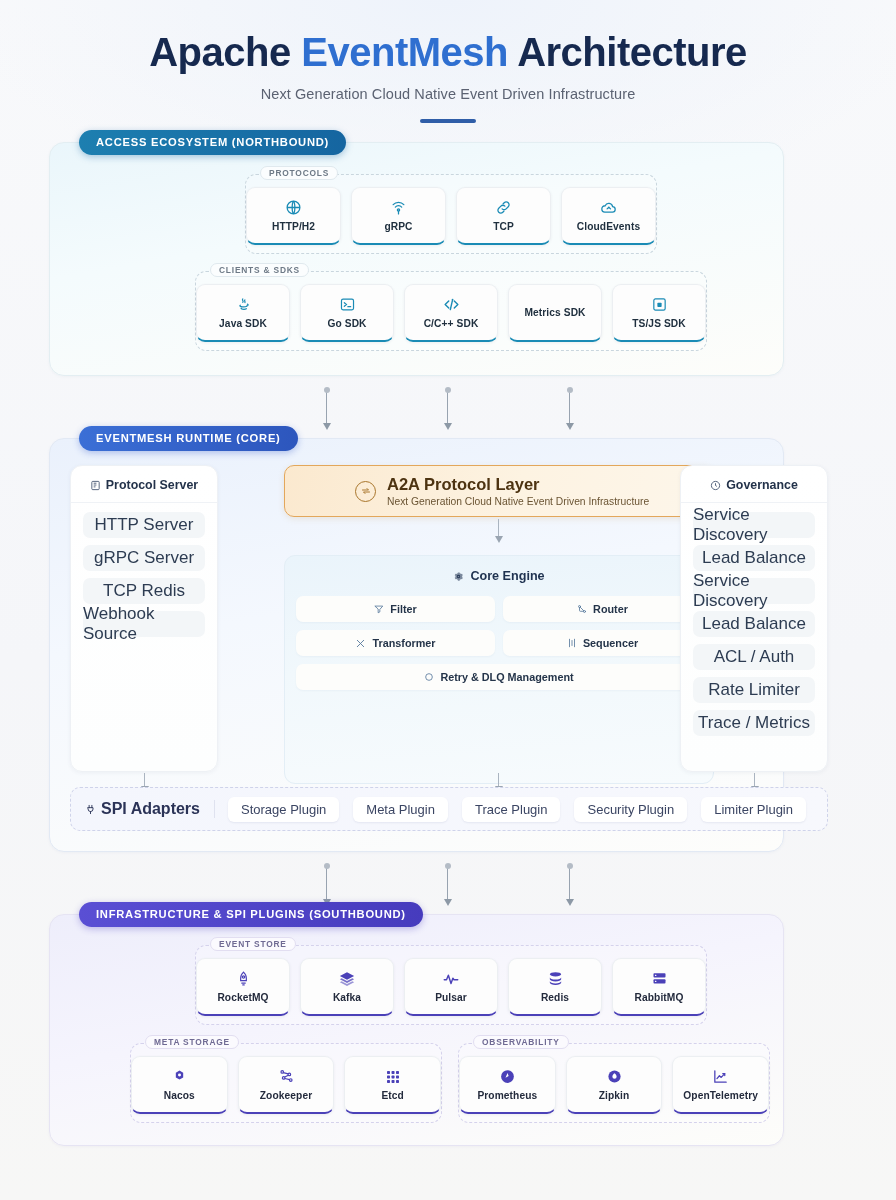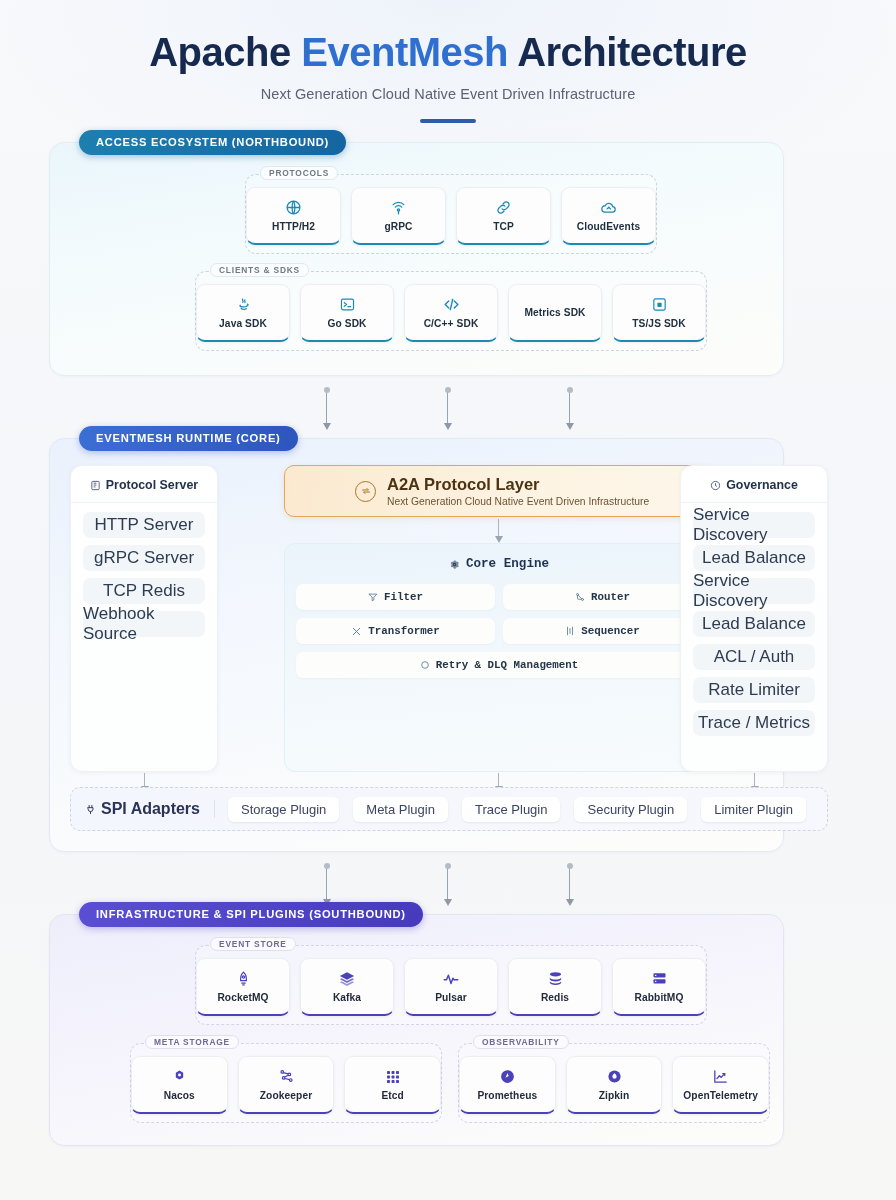--- a/index.html
+++ b/index.html
@@ -137,23 +137,23 @@
     width: 21px; height: 21px; border-radius: 50%;
     border: 1.6px solid #a9762c; color: #a9762c;
     display: flex; align-items: center; justify-content: center; font-size: 10px;
     flex: none;
   }
   .a2a-t { font-size: 16.5px; font-weight: bold; color: #4d3311; line-height: 1.15; }
   .a2a-s { font-size: 10.3px; color: #6a5433; margin-top: 2px; }
 
   
   .engine {
-    position: absolute; left: 234px; top: 104px; width: 430px; height: 229px;
+    position: absolute; left: 234px; top: 116px; width: 430px; height: 229px;
     background: linear-gradient(175deg,#eaf4fb 0%,#f1f8fc 45%,#f7fbfd 100%);
-    border: 1px solid #e3eef6; border-radius: 11px; font-family: Liberation Mono, monospace;
+    border: 1px solid #e3eef6; border-radius: 11px;
   }
   .engine-title {
     text-align: center; font-size: 12.6px; font-weight: bold; color: #1f3250;
     padding-top: 13px; display: flex; align-items: center; justify-content: center; gap: 6px;
   }
   .egrid { padding: 13px 11px 0; display: flex; flex-wrap: wrap; gap: 8px; }
   .ecell {
     background: #fdfdfb; border-radius: 7px; height: 26px;
     display: flex; align-items: center; justify-content: center; gap: 6px;
     font-size: 10.8px; font-weight: bold; color: #243449;

